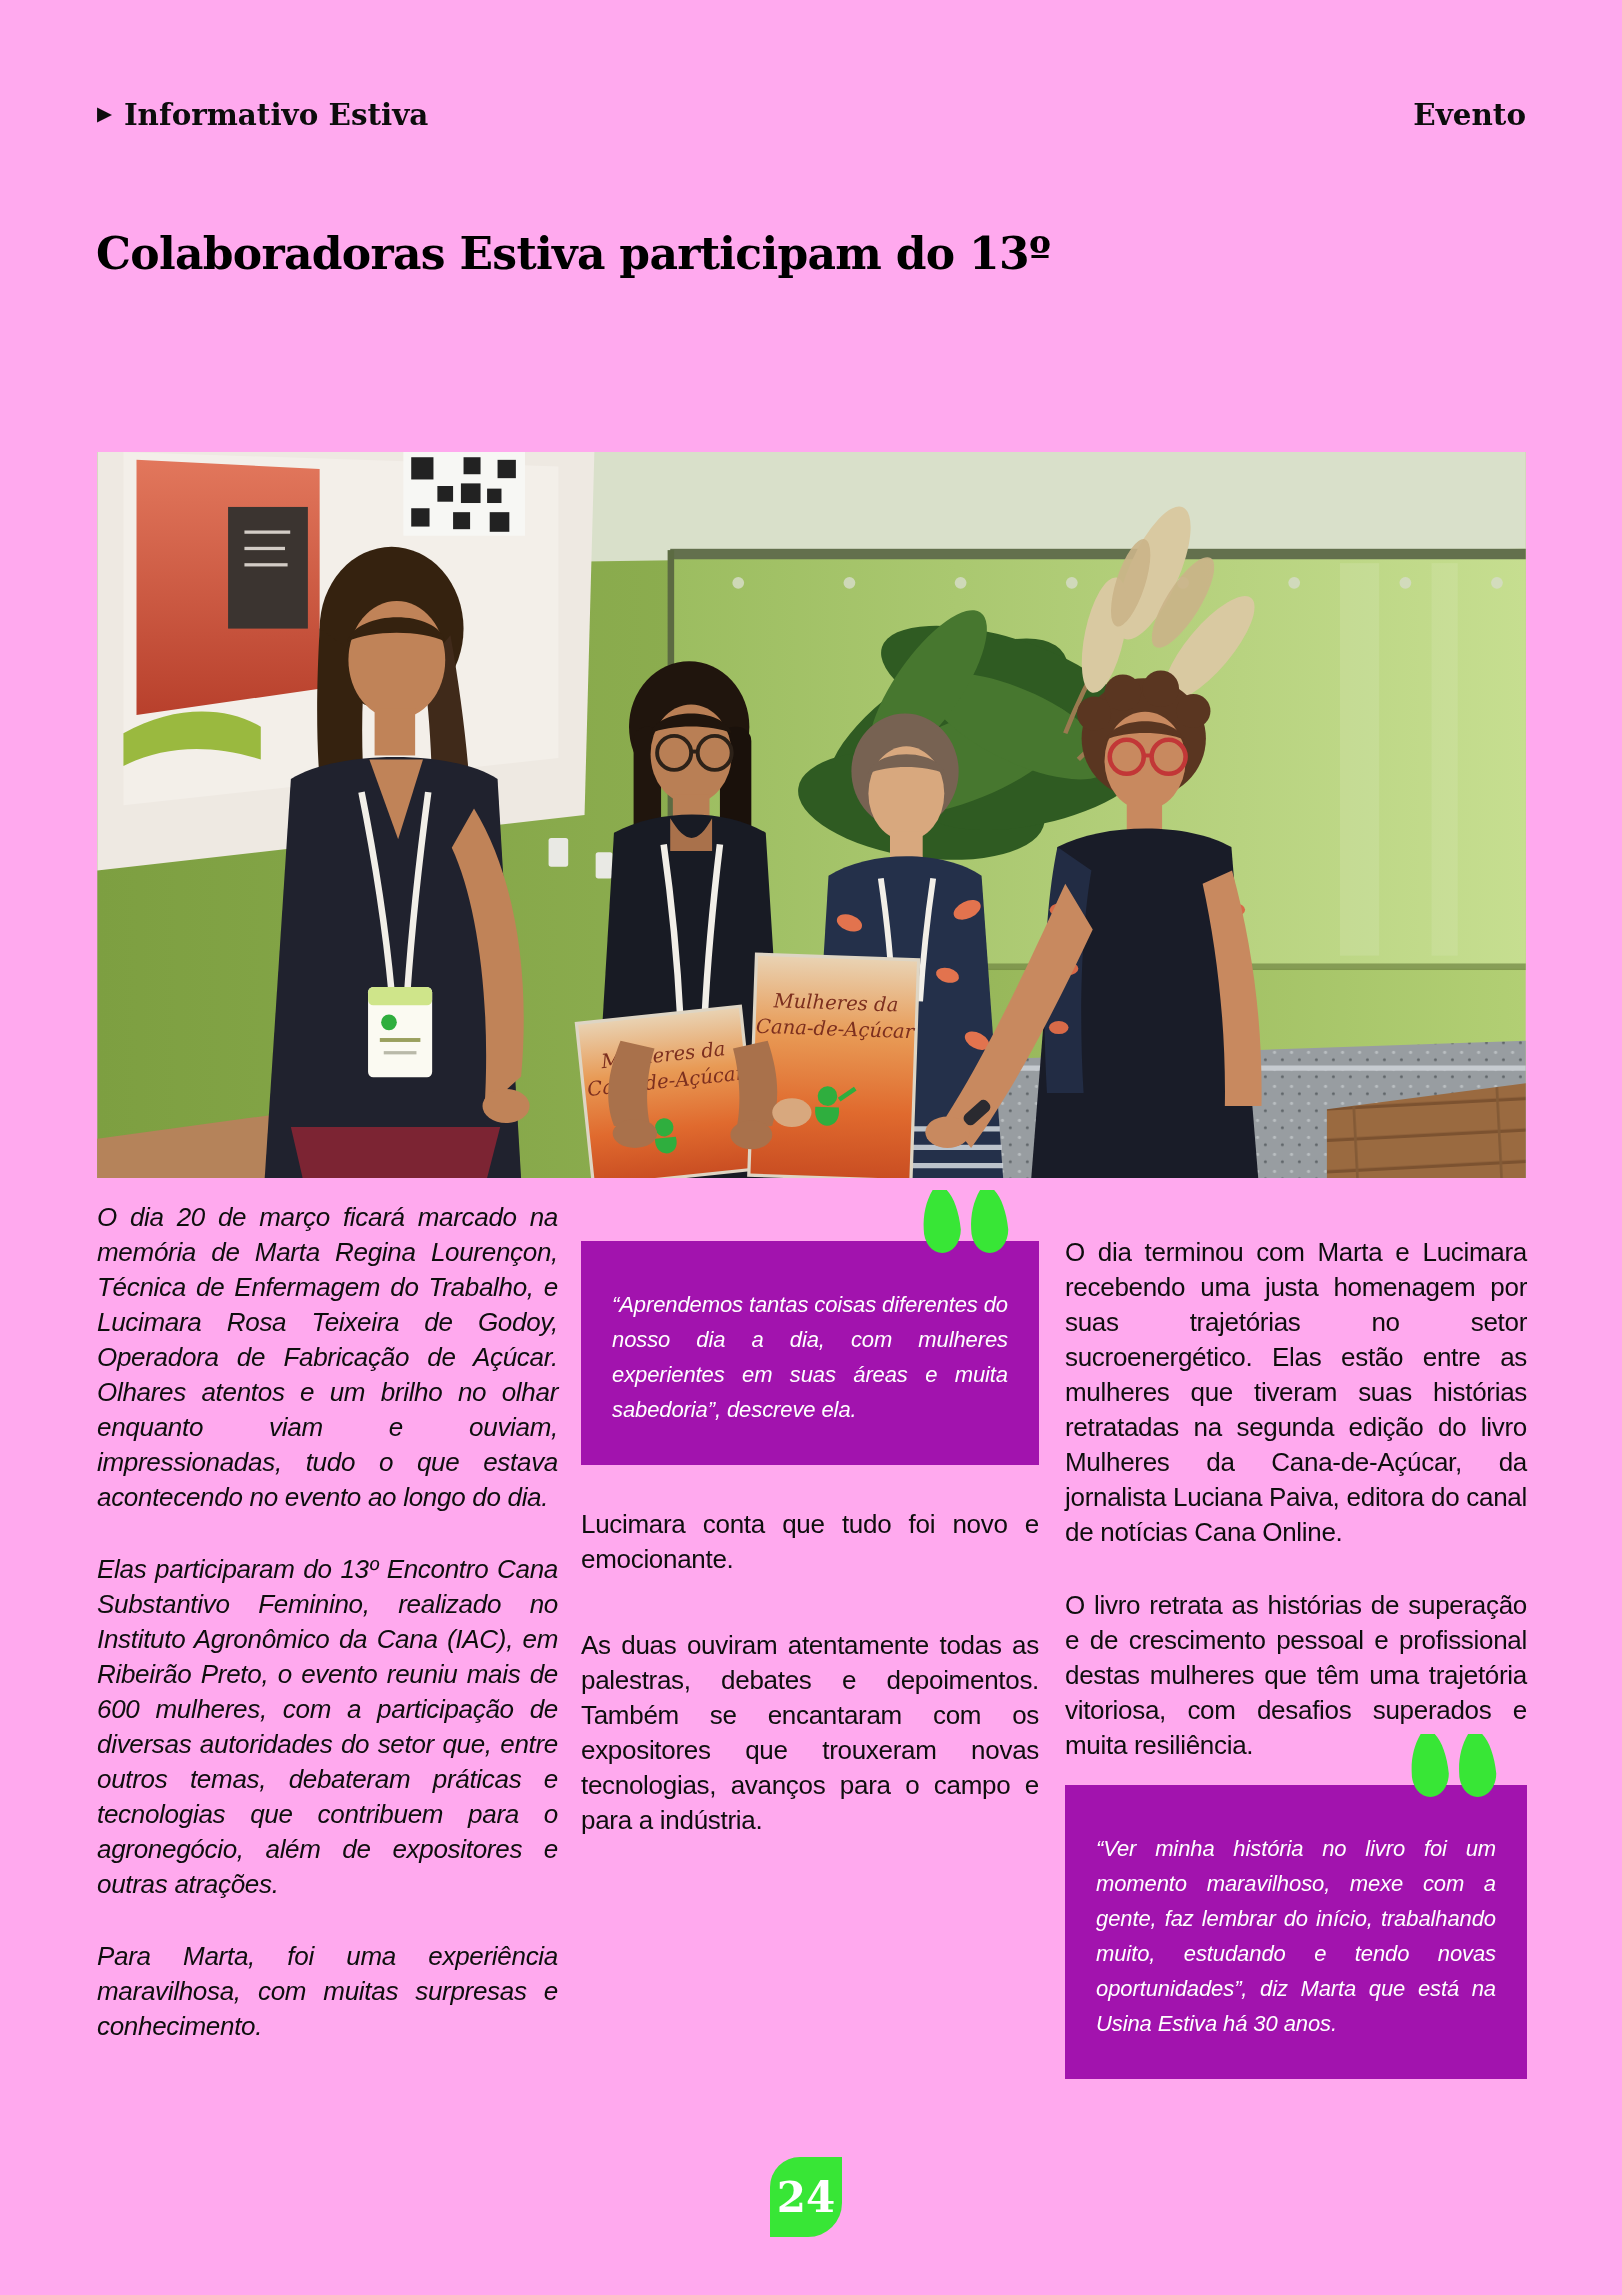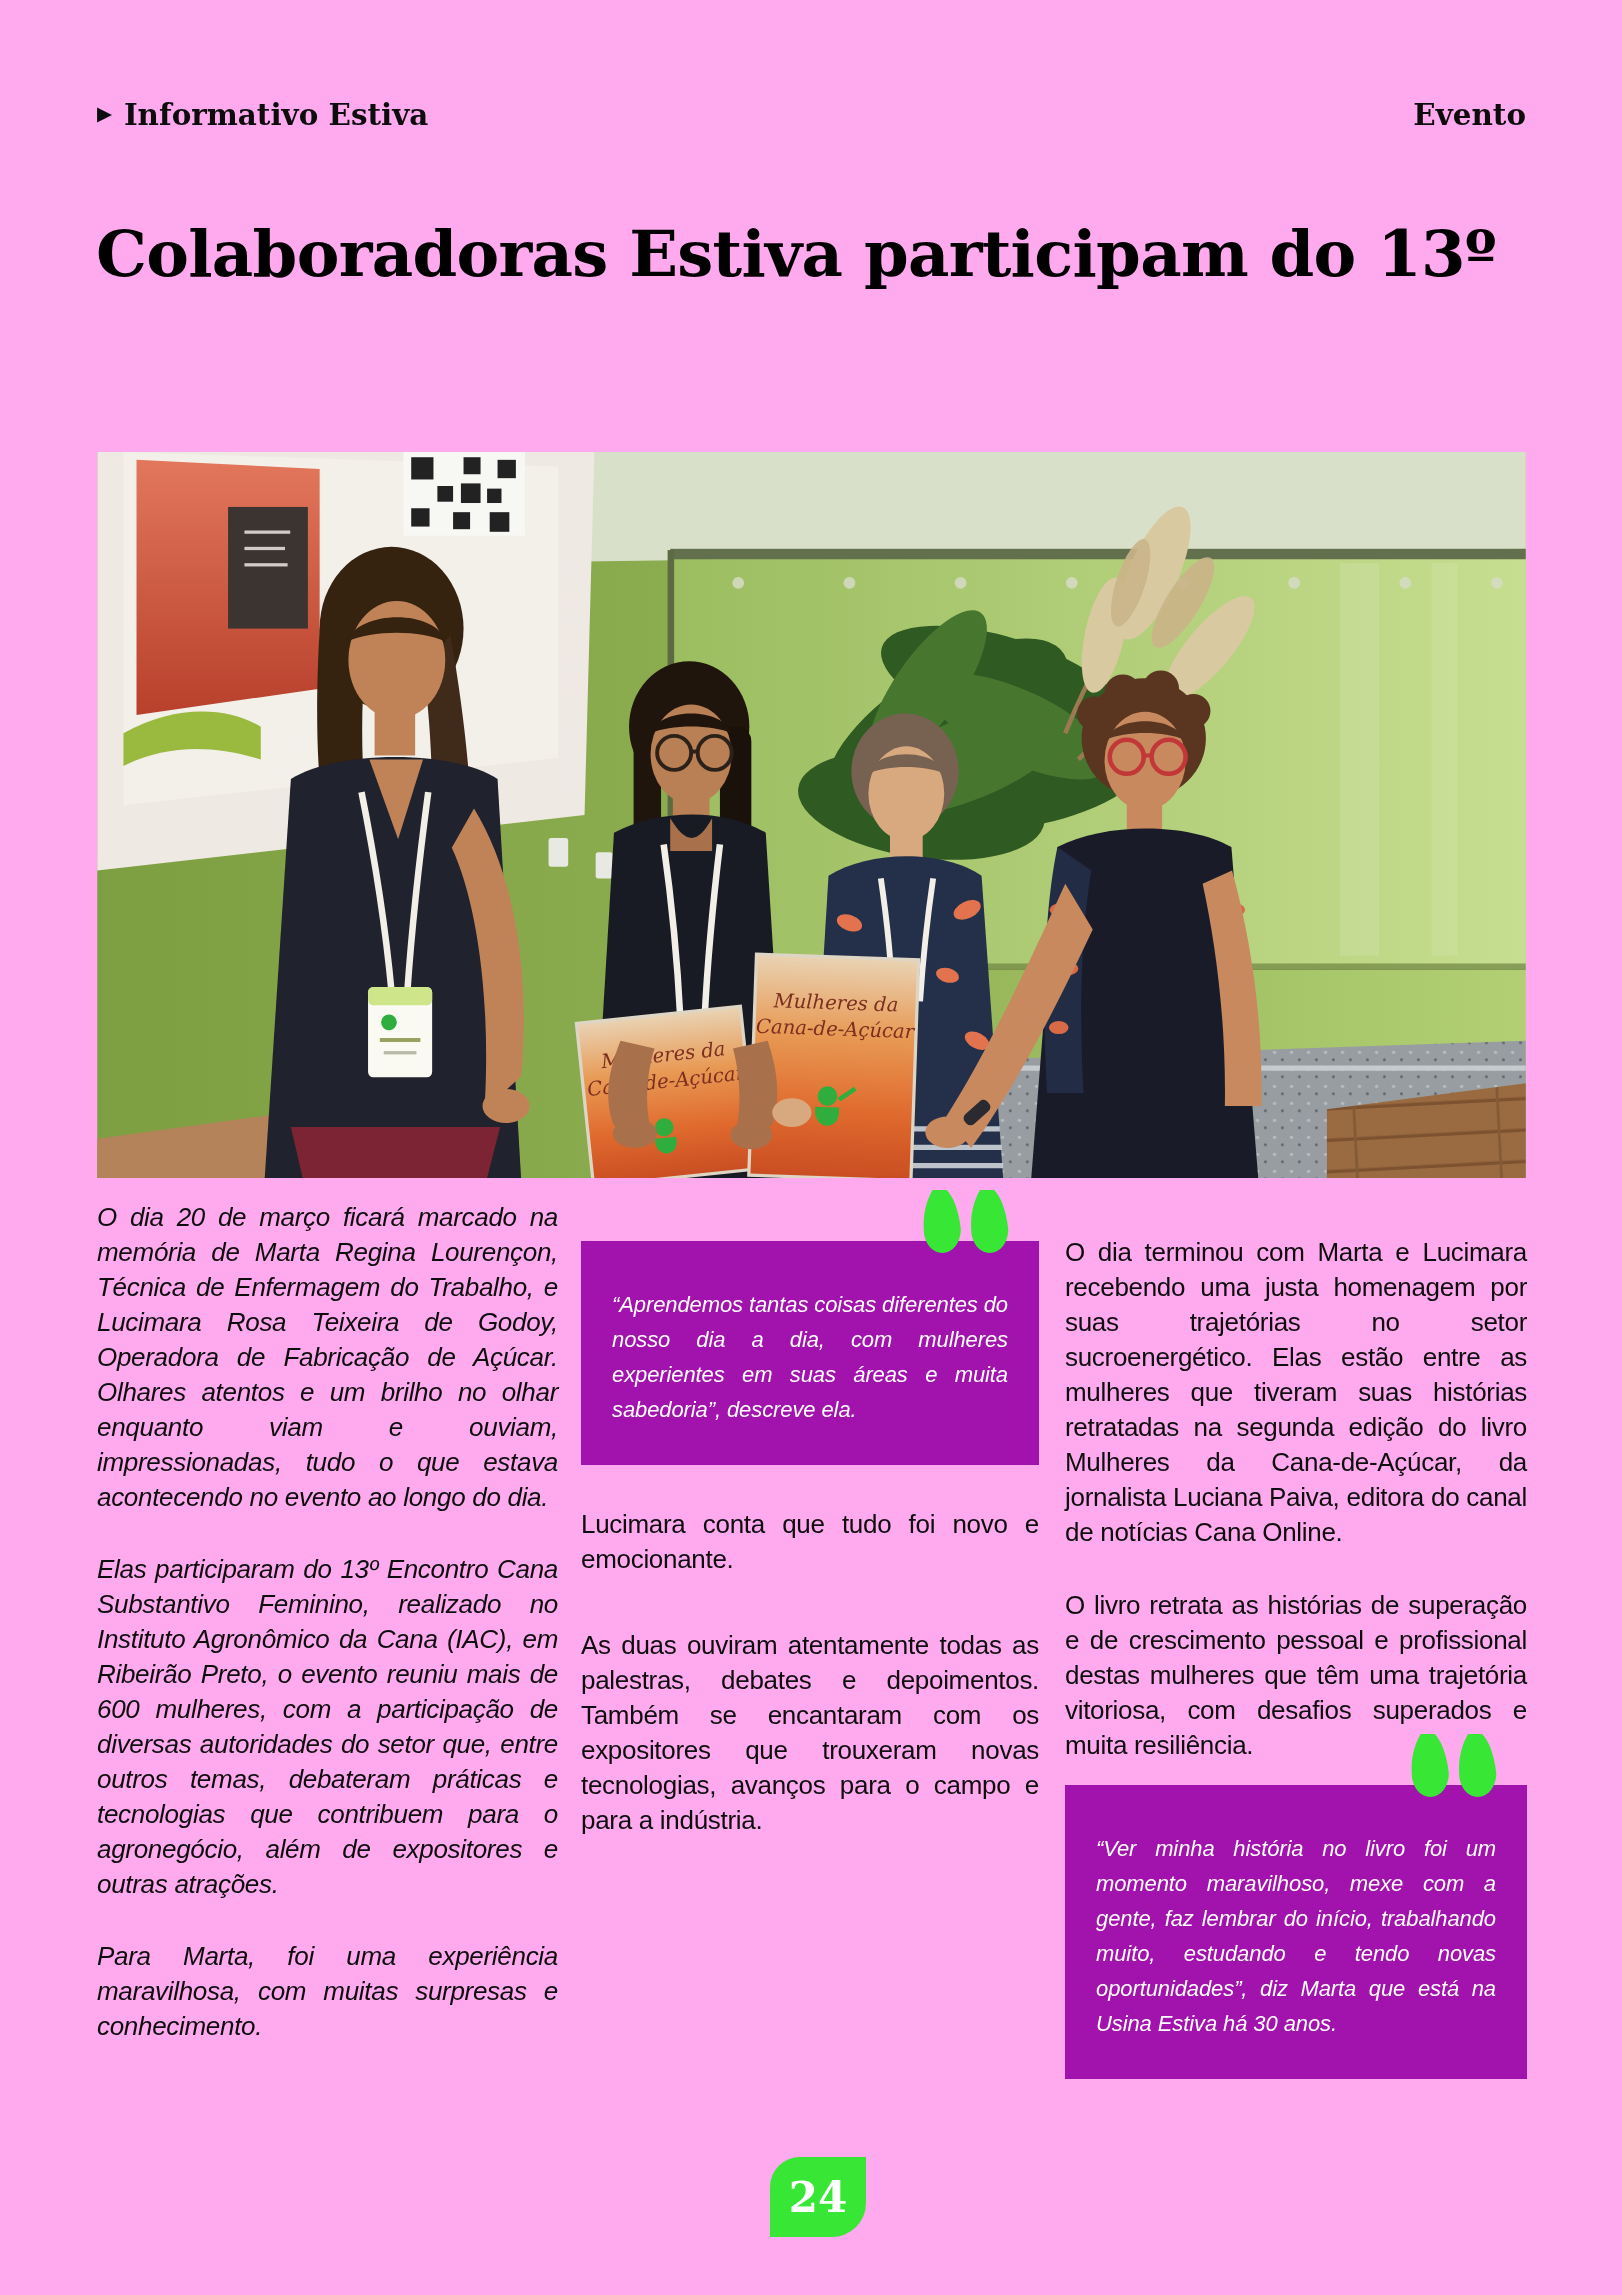--- a/index.html
+++ b/index.html
@@ -8,21 +8,21 @@
 
   
   .hdr{position:absolute;left:97px;right:97px;top:97px;height:34px;
        font-family:"DejaVu Serif",serif;font-weight:700;font-size:29.4px;color:#0d0d0d;}
   .hdr .hleft{position:absolute;left:0;top:0;display:flex;align-items:center;gap:11.8px;}
   .hdr .tri{font-size:19.6px;line-height:34px;transform:translateY(-1.3px);}
   .hdr .hright{position:absolute;right:0;top:0;}
 
   
   .title{position:absolute;left:96px;top:216px;width:1433px;margin:0;
-         font-family:"DejaVu Serif",serif;font-weight:700;font-size:64px;line-height:75px;
+         font-family:"DejaVu Serif",serif;font-weight:700;font-size:44px;line-height:75px;
          letter-spacing:-0.7px;color:#000;}
 
   
   .photo{position:absolute;left:97px;top:452px;width:1429px;height:726px;overflow:hidden;}
   .photo svg{display:block;}
 
   
   .col{position:absolute;width:461px;color:#0e0e0e;font-size:26px;line-height:35px;
        letter-spacing:-0.3px;}
   .col p{margin:0;text-align:justify;text-align-last:left;}
@@ -37,21 +37,21 @@
         font-size:22px;line-height:35px;letter-spacing:-0.1px;
         padding:46px 31px 38px 31px;text-align:justify;text-align-last:left;}
   .qmark{position:absolute;top:-52px;right:30px;width:86px;height:65px;}
   .col2 .p-mid{margin-top:42px;}
   .col2 .qw2{margin-top:62px;}
   .col2 .p-bottom{margin-top:51px;}
   .col3 .p2{margin-top:38px;}
   .col3 .qw3{margin-top:22px;}
 
   
-  .badge{position:absolute;left:770px;top:2157px;width:96px;height:80px;
+  .badge{position:absolute;left:770px;top:2157px;width:72px;height:80px;
          background:#38E636;border-radius:30px 0 34px 0;
          display:flex;align-items:center;justify-content:center;}
   .badge span{font-family:"DejaVu Serif",serif;font-weight:700;font-size:42px;color:#fff;}
 </style>
 </head>
 <body>
 
 <div class="page">
 
   <div class="hdr">

